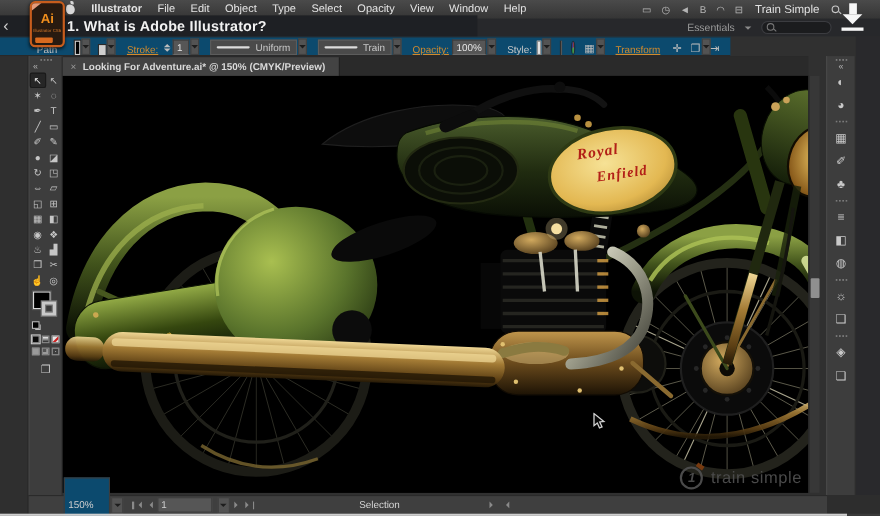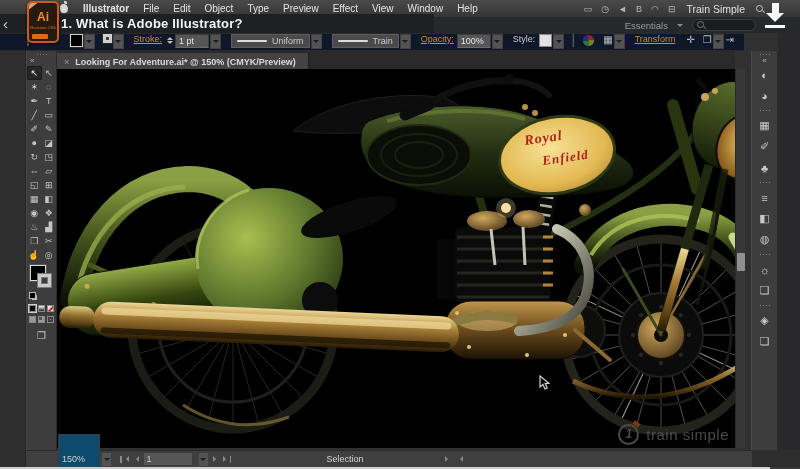--- a/index.html
+++ b/index.html
@@ -34,21 +34,21 @@
   .badge::before{content:"";position:absolute;top:-3px;left:-8px;width:20px;height:7px;background:#e49b7a;transform:rotate(-38deg);}
   .badge-ai{color:#ef8e1d;font-weight:bold;font-size:12px;text-align:center;margin-top:7px;}
   .badge-sub{color:#d97a2a;font-size:4px;text-align:center;margin-top:1px;}
   .badge-tag{position:absolute;bottom:2px;left:3px;width:16px;height:5px;background:#d96a1f;border-radius:1px;}
   
   .dl{position:absolute;top:3px;left:760px;width:30px;height:30px;z-index:10;display:flex;flex-direction:column;align-items:center;}
   .dl-stem{width:7px;height:10px;background:#f7f7f7;}
   .dl-tri{width:0;height:0;border-left:9px solid transparent;border-right:9px solid transparent;border-top:9px solid #f7f7f7;}
   .dl-under{width:20px;height:3px;background:#f7f7f7;margin-top:3px;}
   
-  .controlbar{position:absolute;top:33px;left:0;width:744px;height:18px;background:#0f172a;border-top:1px solid #2a2a2a;border-bottom:1px solid #292929;box-sizing:border-box;display:flex;align-items:flex-start;font-size:9px;color:#c9c9c9;}
+  .controlbar{position:absolute;top:33px;left:0;width:664px;height:18px;background:#0c4a6e;border-top:1px solid #2a2a2a;border-bottom:1px solid #292929;box-sizing:border-box;display:flex;align-items:flex-end;font-size:9px;color:#c9c9c9;}
   .cb-grip{width:2px;height:12px;margin:0 6px 0 27px;background-image:radial-gradient(#6c6c6c 0.7px,transparent 1px);background-size:2px 3px;}
   .cb-label{margin-right:16px;}
   .swatch-fill{width:11px;height:11px;background:#000;border:1px solid #cfcfcf;box-shadow:0 0 0 1px #2a2a2a;}
   .swatch-stroke{width:3px;height:3px;border:3px solid #cfcfcf;box-shadow:0 0 0 1px #2a2a2a;background:#3f3f3f;margin-left:8px;}
   .dd{width:9px;height:13px;background:#535353;border:1px solid #404040;display:inline-flex;align-items:center;justify-content:center;margin-left:1px;}
   .dd::after{content:"";width:0;height:0;border:3px solid transparent;border-top-color:#1d1d1d;margin-top:3px;}
   .lnk{color:#d18a2d;text-decoration:underline;margin:0 3px 0 10px;}
   .stepper{display:flex;flex-direction:column;gap:2px;margin:0 2px;}
   .stepper i{width:0;height:0;border:3px solid transparent;display:block;}
   .stepper .up{border-bottom-color:#bdbdbd;margin-bottom:-1px;}
@@ -124,22 +124,22 @@
 
 <div class="screen">
 
   <div class="menubar">
     <span class="apple"></span>
     <span class="menu app">Illustrator</span>
     <span class="menu">File</span>
     <span class="menu">Edit</span>
     <span class="menu">Object</span>
     <span class="menu">Type</span>
-    <span class="menu">Preview</span>
-    <span class="menu">Effect</span>
+    <span class="menu">Select</span>
+    <span class="menu">Opacity</span>
     <span class="menu">View</span>
     <span class="menu">Window</span>
     <span class="menu">Help</span>
     <span class="mac-right">
       <span class="sysicon">▭</span>
       <span class="sysicon">◷</span>
       <span class="sysicon">◄</span>
       <span class="sysicon">B</span>
       <span class="sysicon">◠</span>
       <span class="sysicon">⊟</span>

